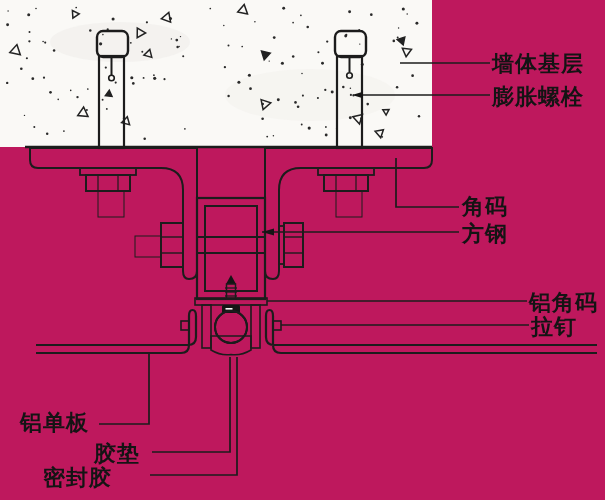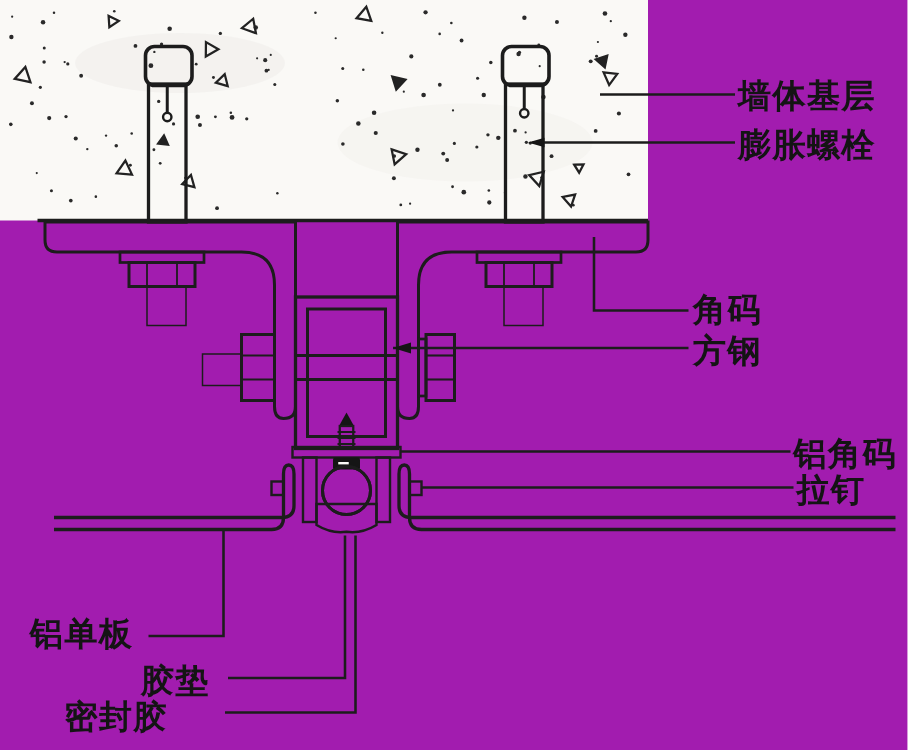--- a/index.html
+++ b/index.html
@@ -1,19 +1,19 @@
 <!DOCTYPE html>
 <html><head>
 <meta charset="utf-8">
 <style>
   html,body{margin:0;padding:0;background:#ffffff;}
   .stage{
     position:relative;
     width:605px;height:500px;
-    background:#a21caf;
+    background:#be185d;
     overflow:hidden;
     font-family:"DejaVu Sans","Liberation Sans",sans-serif;
   }
   svg text{
     font-family:"DejaVu Sans","Liberation Sans",sans-serif;
     font-weight:700;
     font-size:22px;
     fill:#141414;
     letter-spacing:1px;
   }

